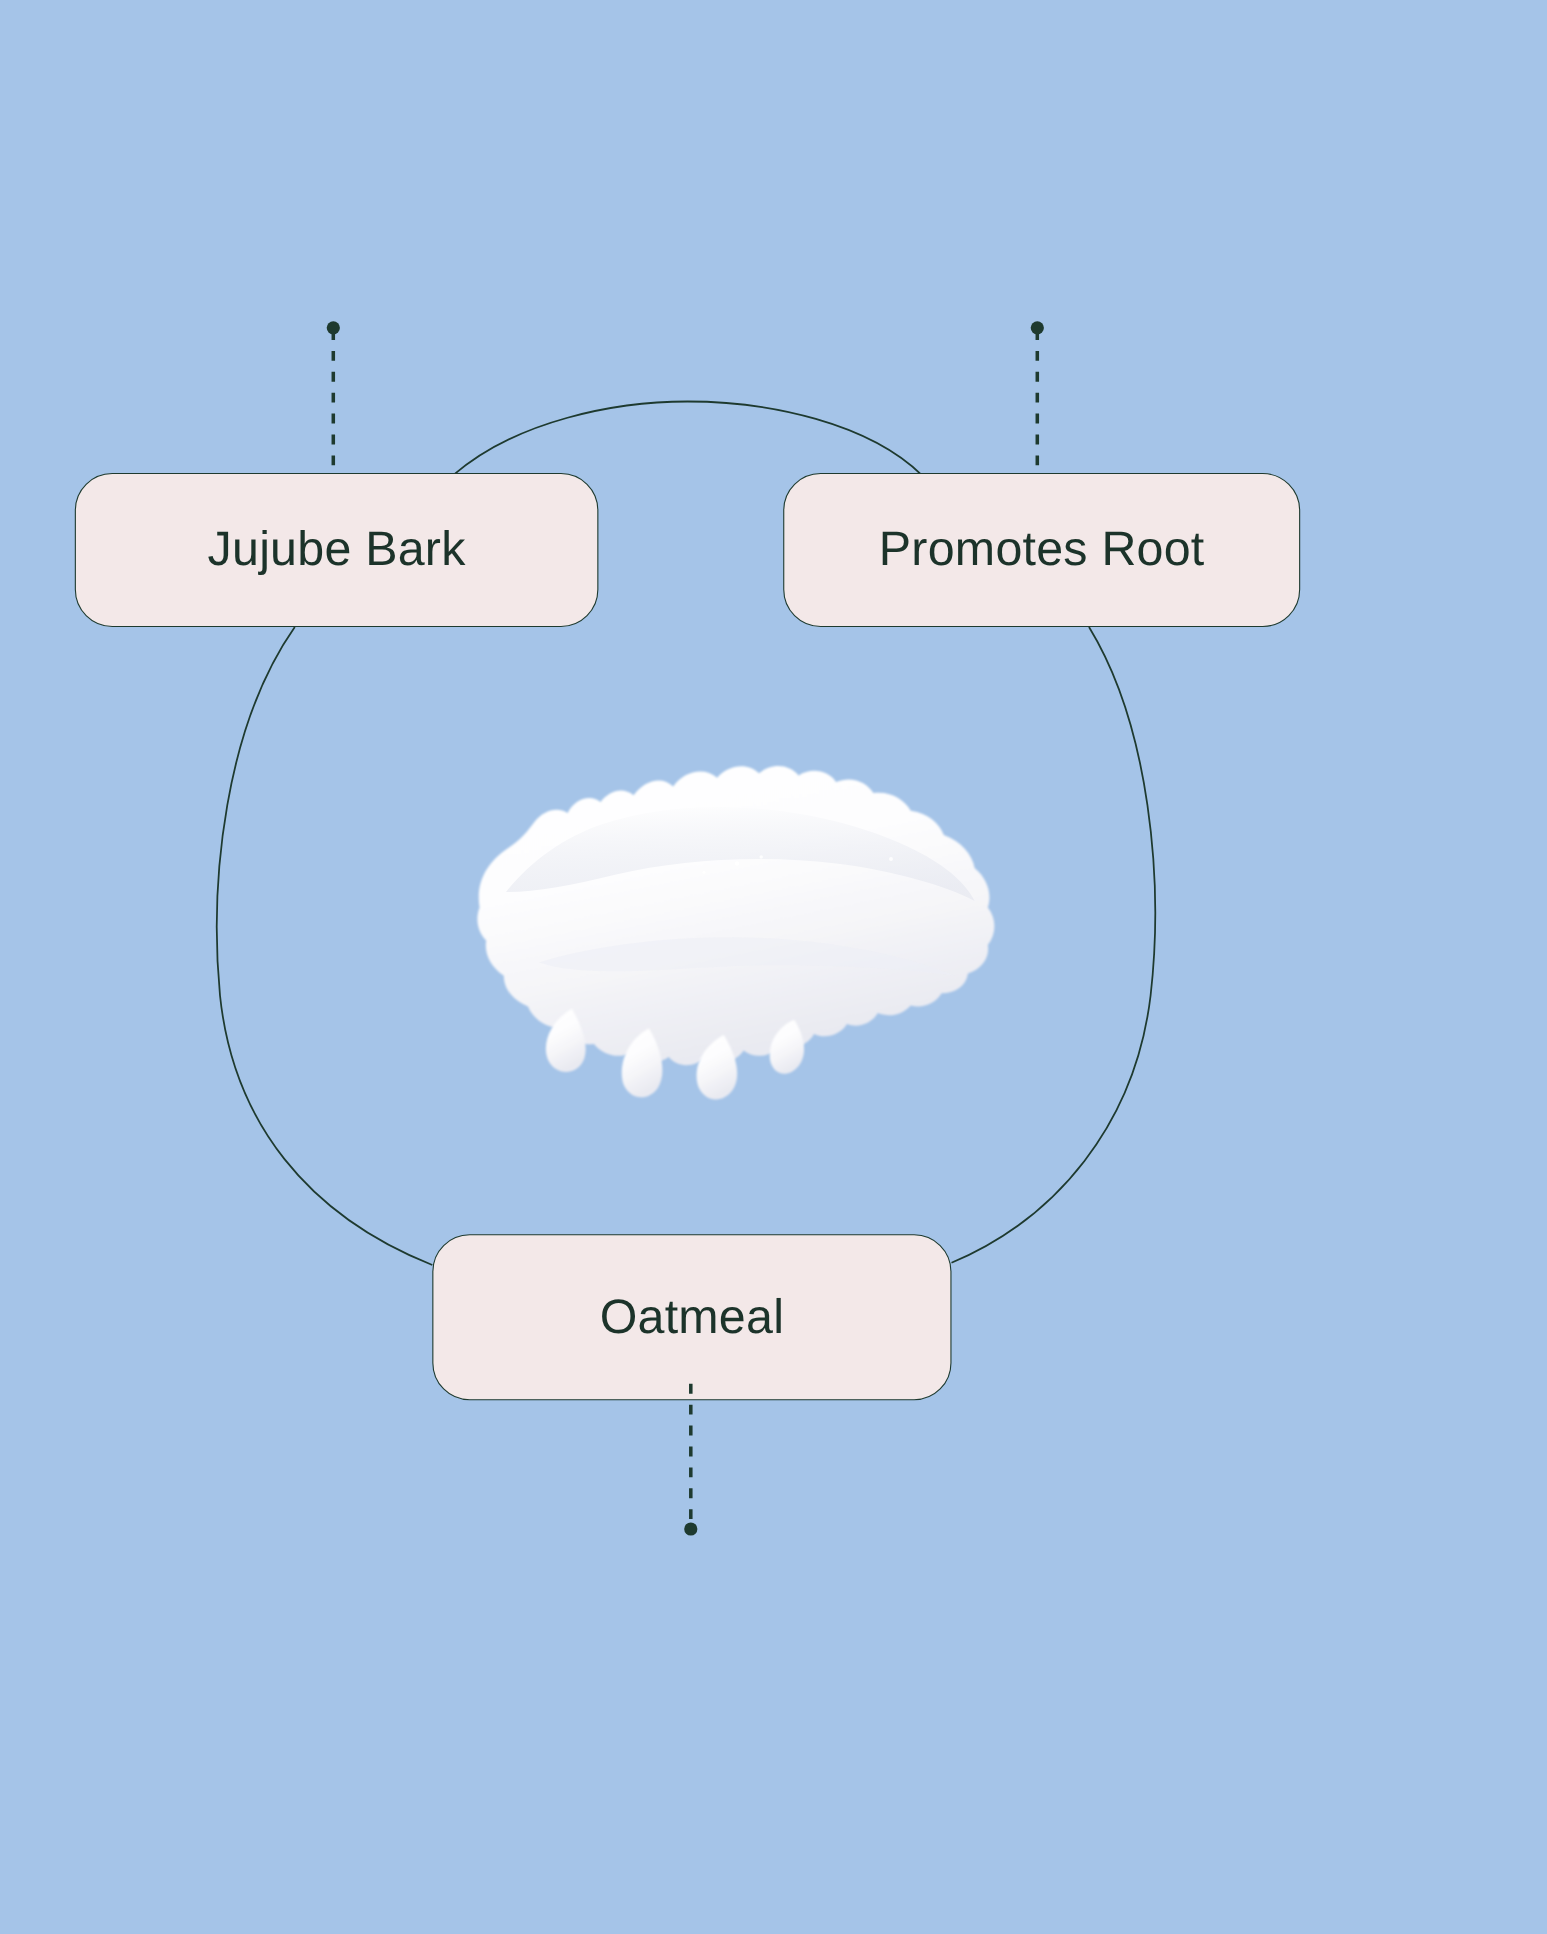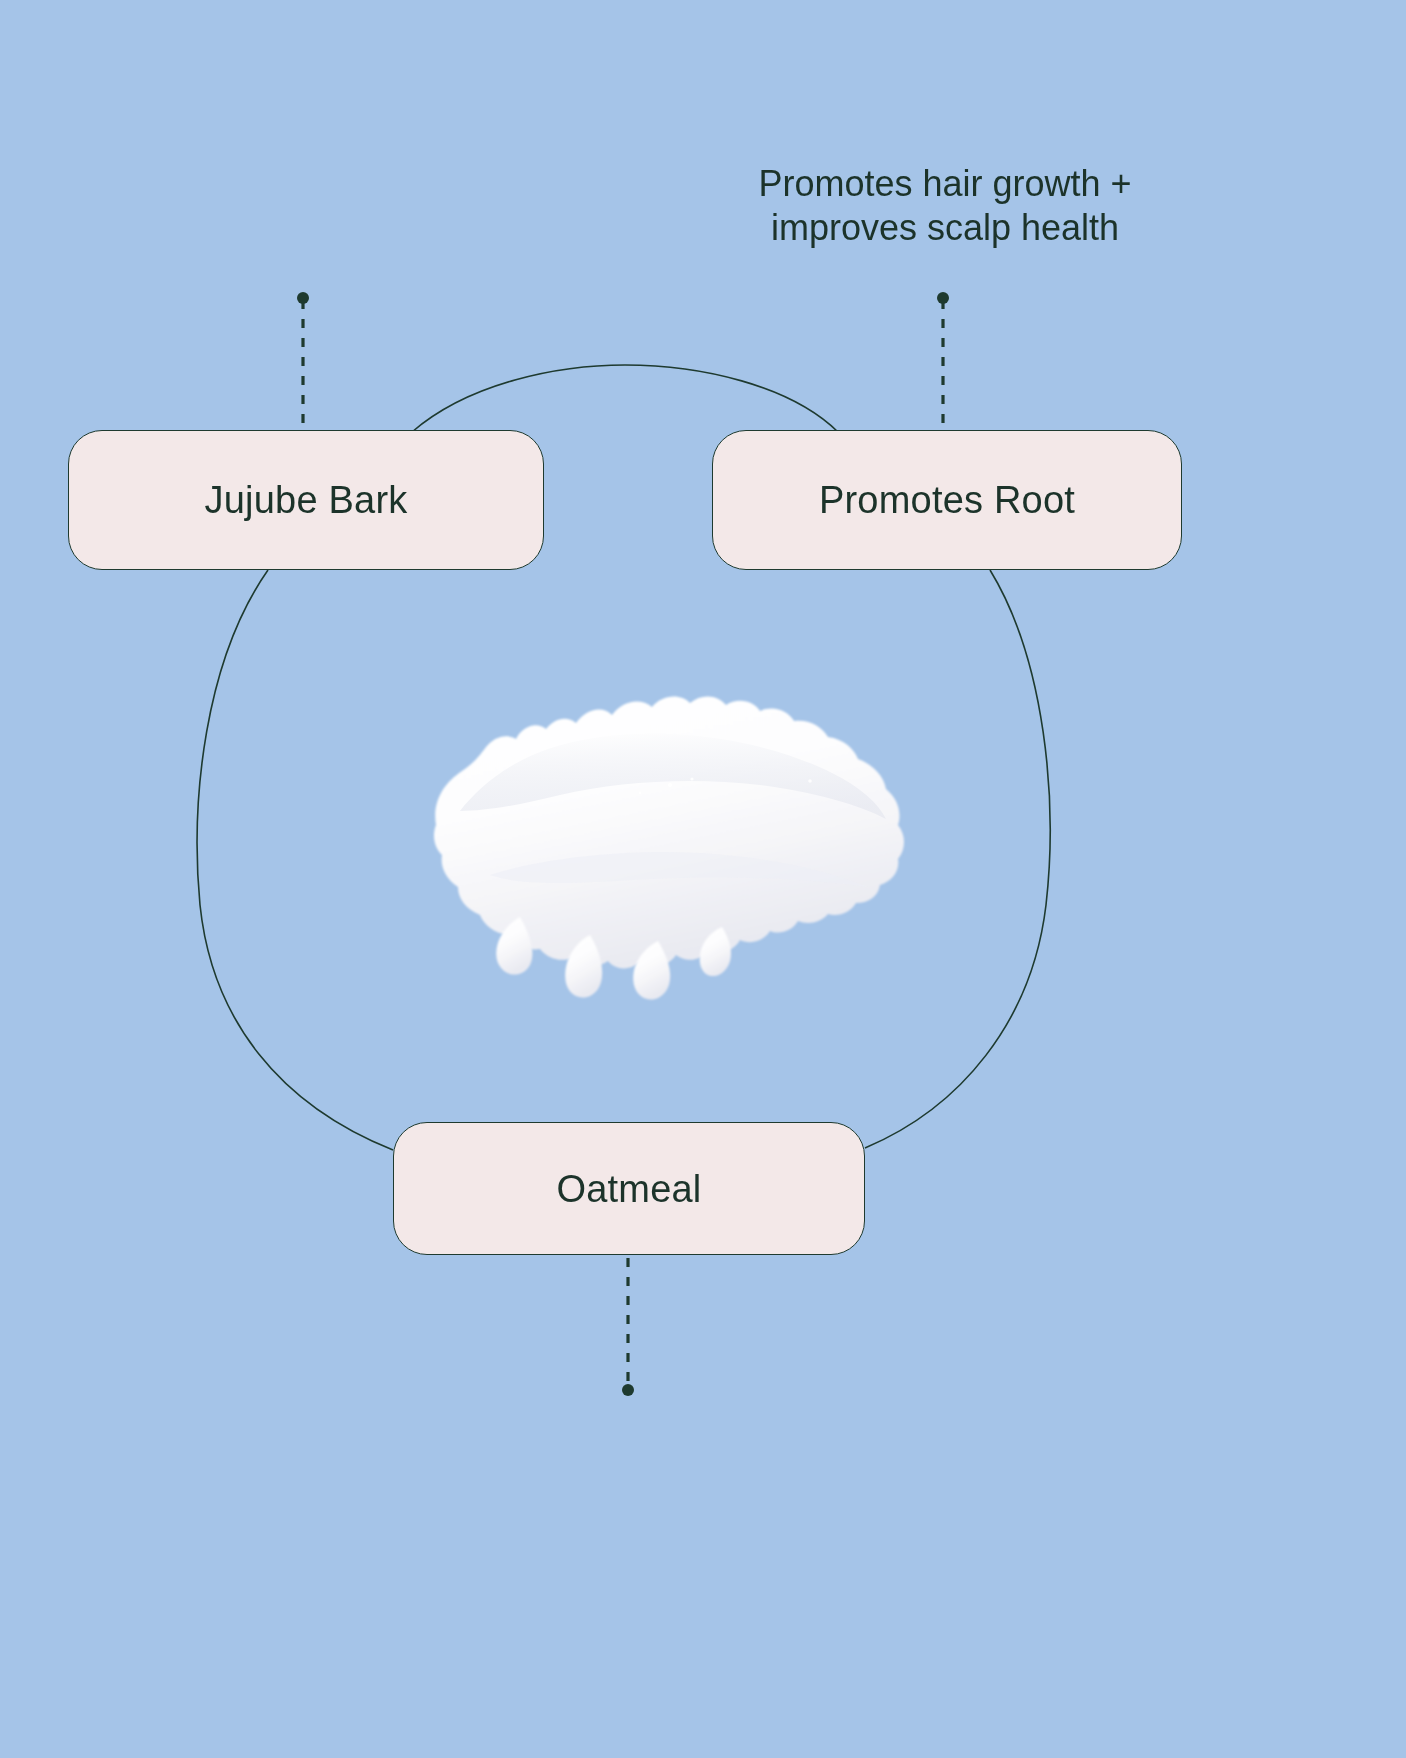--- a/index.html
+++ b/index.html
@@ -30,29 +30,29 @@
     position:absolute;
     background:#f3e8e8;
     border:1.6px solid #1e3a2f;
     border-radius:34px;
     display:flex;align-items:center;justify-content:center;
     z-index:3;
     box-sizing:border-box;
   }
   .pill .pill-label{
     color:#1c332a;
-    font-size:38px;
+    font-size:44px;
     font-weight:400;
     letter-spacing:.2px;
     line-height:1;
     white-space:nowrap;
   }
   #pill-jujube{left:68px;top:430px;width:476px;height:140px;}
   #pill-licorice{left:712px;top:430px;width:470px;height:140px;}
-  #pill-oatmeal{left:393px;top:1122px;width:472px;height:133px;}
+  #pill-oatmeal{left:393px;top:1122px;width:472px;height:151px;}
 
   
   .caption{
     position:absolute;
     color:#1c332a;
     font-size:36px;
     line-height:1.22;
     text-align:center;
     z-index:5;
     white-space:pre-line;
@@ -179,16 +179,14 @@
     <line x1="303" y1="300" x2="303" y2="430" stroke="#1e3a2f" stroke-width="3.2" stroke-dasharray="9 10" stroke-linecap="butt"></line>
     <circle cx="303" cy="298" r="6" fill="#1e3a2f"></circle>
 
     <line x1="943" y1="300" x2="943" y2="430" stroke="#1e3a2f" stroke-width="3.2" stroke-dasharray="9 10" stroke-linecap="butt"></line>
     <circle cx="943" cy="298" r="6" fill="#1e3a2f"></circle>
 
     <line x1="628" y1="1258" x2="628" y2="1388" stroke="#1e3a2f" stroke-width="3.2" stroke-dasharray="9 10" stroke-linecap="butt"></line>
     <circle cx="628" cy="1390" r="6" fill="#1e3a2f"></circle>
   </svg>
 
-  <div class="caption" id="caption-licorice">Promotes hair growth +
-improves scalp health</div>
 
 </div>
 
 </body></html>

